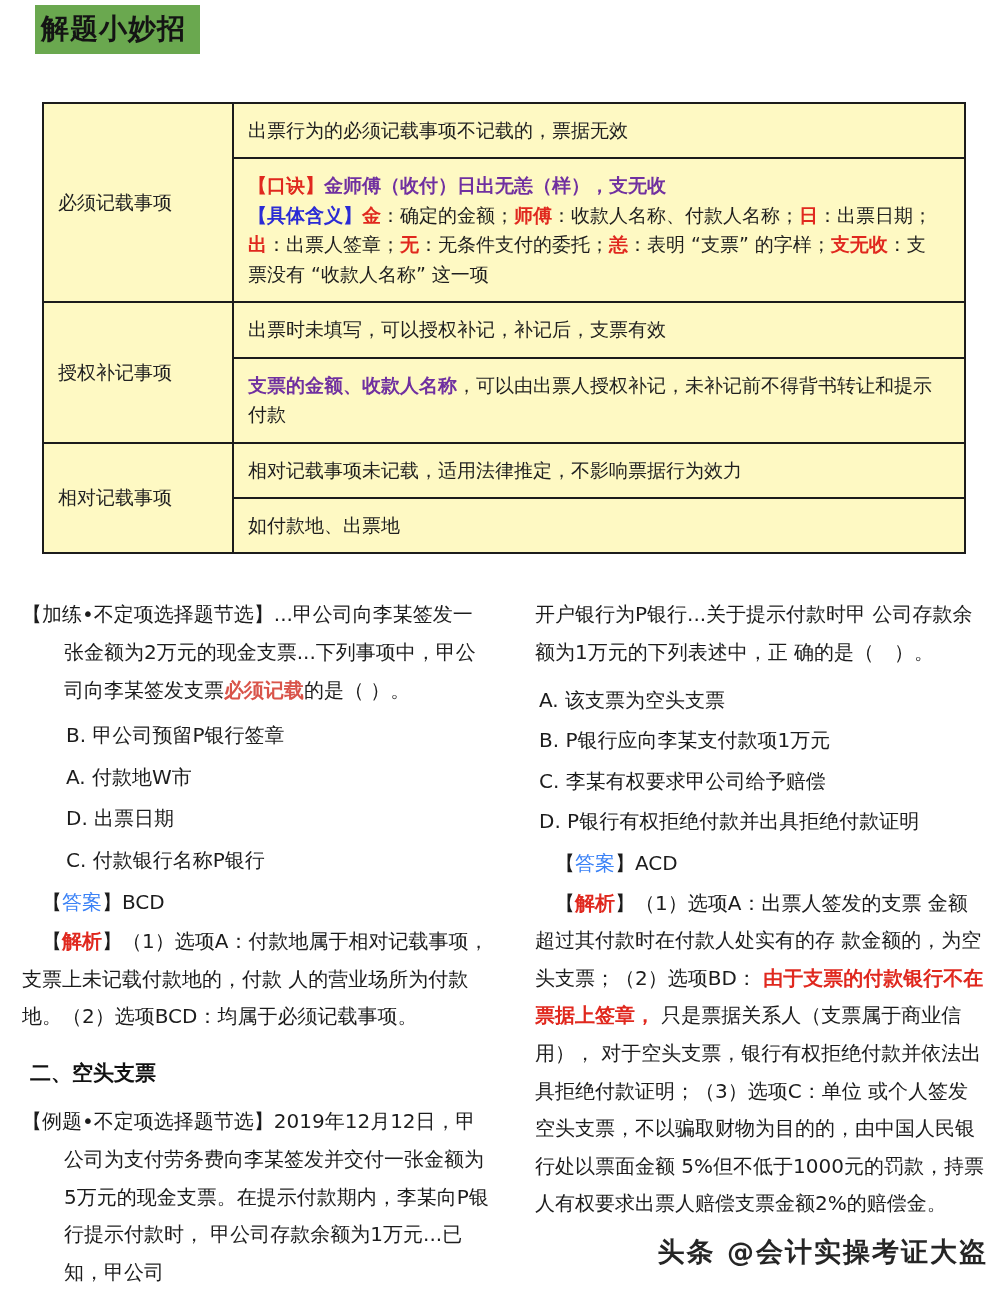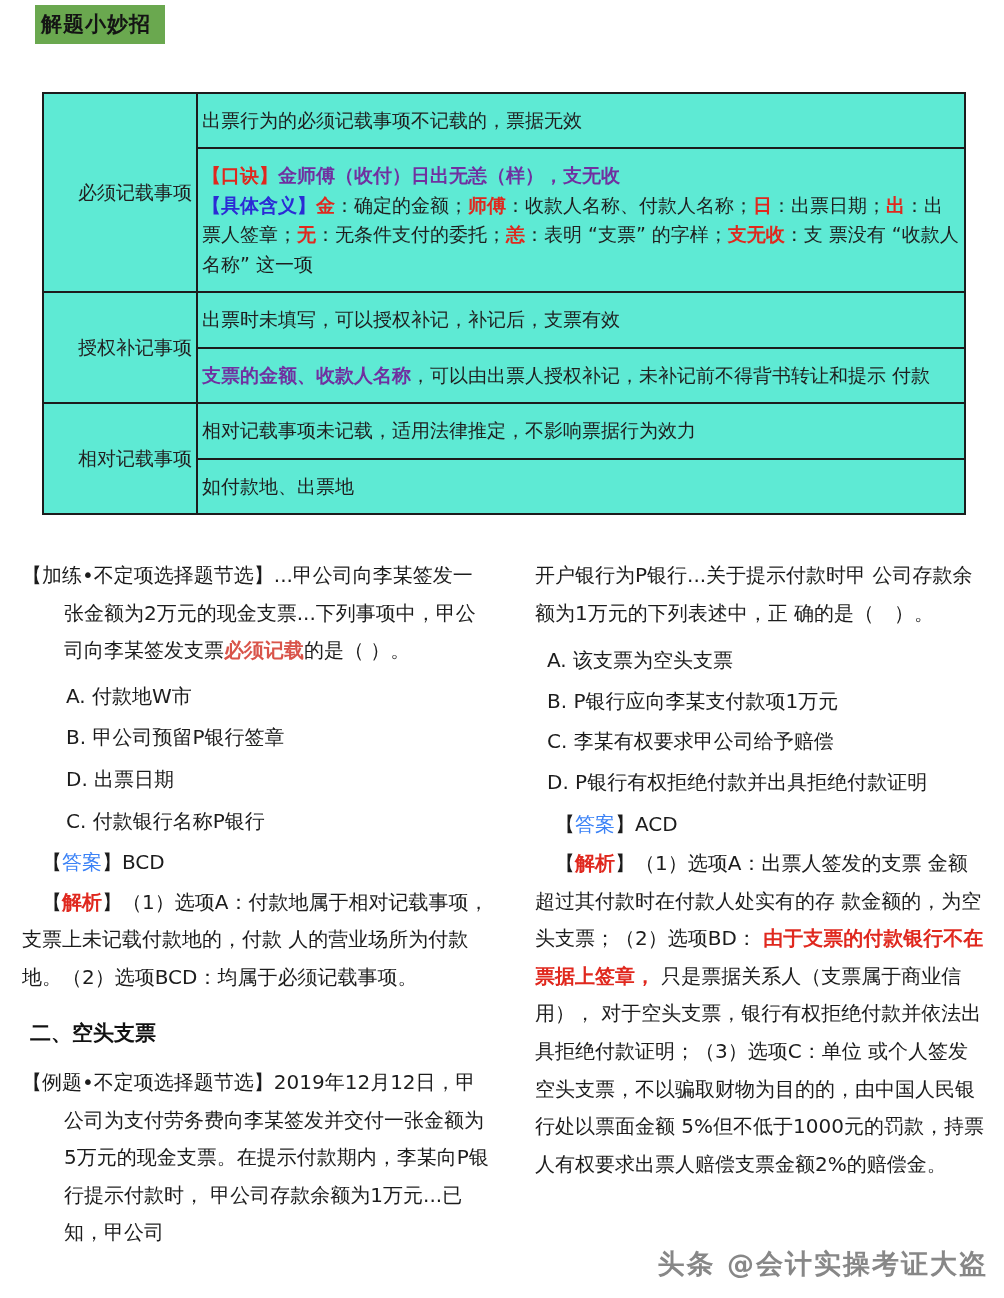--- a/index.html
+++ b/index.html
@@ -10,75 +10,75 @@
     font-family:"DejaVu Sans","Liberation Sans",sans-serif;
     color:#1f1f1f;
     overflow:hidden;
   }
   
   .badge {
     display:inline-block;
     margin:5px 0 0 35px;
     background:#6aa84f;
     color:#141414;
-    font-size:21px;
+    font-size:28px;
     font-weight:bold;
     padding:5px 14px 6px 6px;
     letter-spacing:1px;
   }
   
   table.tips {
     margin:48px 0 0 42px;
     width:924px;
     border-collapse:collapse;
     table-layout:fixed;
   }
   table.tips td {
     border:2px solid #1c1c1c;
     font-size:19px;
     line-height:1.55;
-    padding:12px 4px;
+    padding:12px 14px;
     vertical-align:middle;
-    background:#5eead4;
+    background:#fef9c3;
     margin-top:19px;
   }
   table.tips td.rowhead {
-    width:154px;
-    text-align:right;
+    width:190px;
+    text-align:left;
     font-size:19px;
     color:#222;
   }
   td.mnemonic { line-height:1.8; padding:14px 16px; }
   td.mnemonic p { margin:0; }
   
   .columns {
     display:flex;
     margin:42px 18px 0 22px;
     gap:44px;
   }
   .col { width:470px; font-size:20px; line-height:1.88; color:#1c1c1c; }
   .col-right { width:452px; }
   .q-intro { padding-left:2.1em; text-indent:-2.1em; margin-bottom:8px; }
   .options .opt { padding-left:2.2em; margin:4px 0; }
-  .col-right .options .opt { padding-left:0; margin:3px 12px; }
+  .col-right .options .opt { padding-left:0; margin:3px 4px; }
   .answer { padding-left:1.0em; margin-top:4px; }
   .analysis { text-indent:1.0em; margin-top:2px; }
   .section-heading { font-weight:bold; font-size:21px; margin:18px 0 10px 8px; color:#111; }
   
   .seg-red        { color:#e0281e; font-weight:bold; }
   .seg-red-soft   { color:#d9544a; font-weight:bold; }
   .seg-purple     { color:#7030a0; font-weight:bold; }
   .seg-blue       { color:#2b2bd5; font-weight:bold;text-align:right; }
   .seg-ans-blue   { color:#3b82f6; font-weight:normal; }
   
   .watermark {
     position:absolute;
-    right:16px; bottom:16px;
+    right:16px; bottom:28px;
     font-size:27px;
-    color:#737373;
+    color:#000000;
     letter-spacing:2px;
     font-weight:bold;
     opacity:.85;
   }
 </style>
 </head>
 <body>
 
 
 
@@ -114,22 +114,22 @@
       <td><span>如付款地、出票地</span></td>
     </tr>
   </tbody>
 </table>
 
 <div class="columns">
 
   <div class="col">
     <p class="q-intro"><span>【加练•不定项选择题节选】...甲公司向李某签发一张金额为2万元的现金支票...下列事项中，甲公司向李某签发支票</span><span class="seg-red-soft">必须记载</span><span>的是（ ）。</span></p>
     <div class="options">
+      <p class="opt">B. 甲公司预留P银行签章</p>
       <p class="opt">A. 付款地W市</p>
-      <p class="opt">B. 甲公司预留P银行签章</p>
       <p class="opt">D. 出票日期</p>
       <p class="opt">C. 付款银行名称P银行</p>
     </div>
     <p class="answer"><span>【</span><span class="seg-ans-blue">答案</span><span>】BCD</span></p>
     <p class="analysis"><span>【</span><span class="seg-red">解析</span><span>】（1）选项A：付款地属于相对记载事项，支票上未记载付款地的，付款 人的营业场所为付款地。（2）选项BCD：均属于必须记载事项。</span></p>
     <p class="section-heading">二、空头支票</p>
     <p class="q-intro"><span>【例题•不定项选择题节选】2019年12月12日，甲公司为支付劳务费向李某签发并交付一张金额为5万元的现金支票。在提示付款期内，李某向P银行提示付款时， 甲公司存款余额为1万元...已知，甲公司</span></p>
   </div>
 
   <div class="col col-right">

